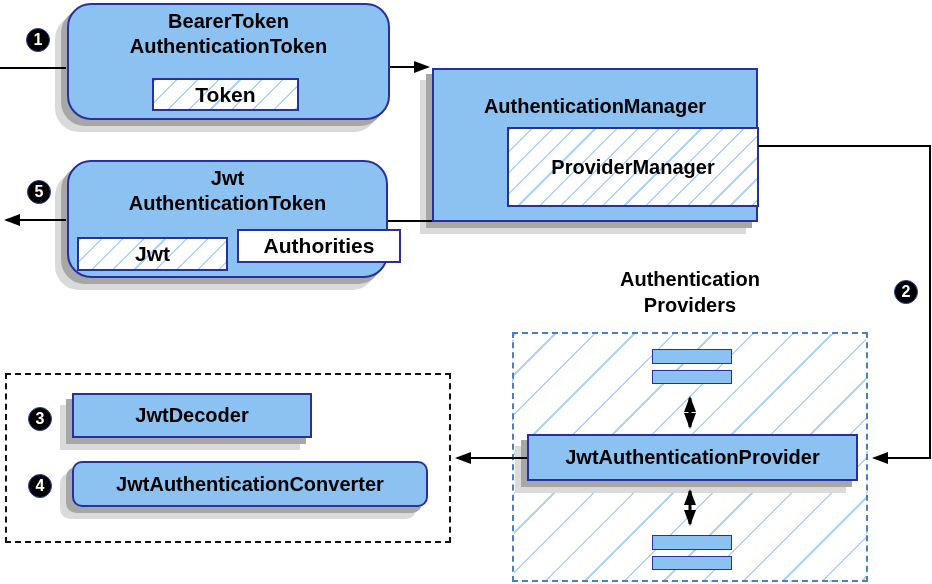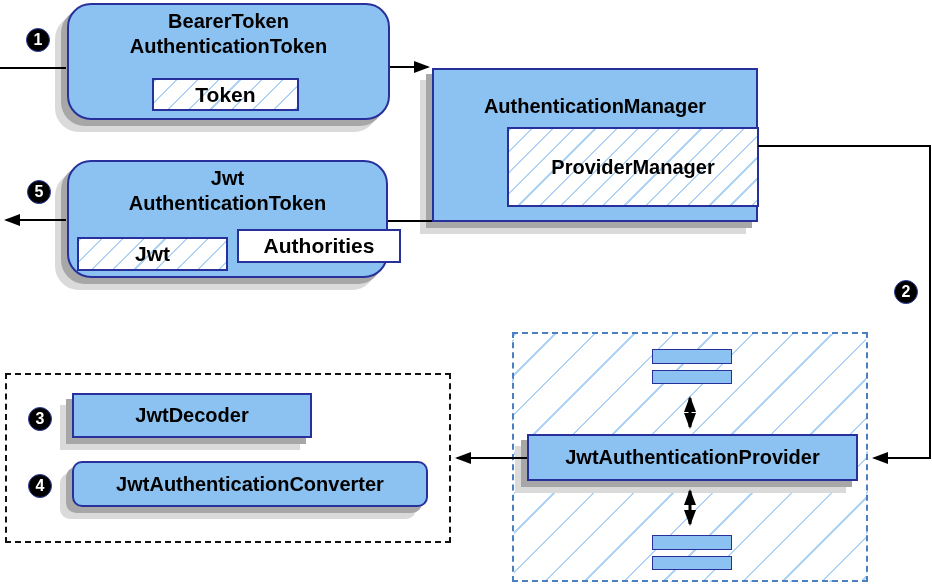--- a/index.html
+++ b/index.html
@@ -100,20 +100,24 @@
 </style>
 </head>
 <body>
 
 <div class="canvas">
 
   <div class="dashed-black" style="left:5px; top:373px; width:446px; height:170px;"></div>
 
   <div class="dashed-blue" style="left:512px; top:332px; width:356px; height:250px;"></div>
 
+  <div class="group-heading" style="left:560px; top:266px; width:260px;">
+    <div>Authentication</div>
+    <div>Providers</div>
+  </div>
 
   <div class="bar" style="left:652px; top:349px;"></div>
   <div class="bar" style="left:652px; top:370px; height:14px;"></div>
   <div class="bar" style="left:652px; top:535px;"></div>
   <div class="bar" style="left:652px; top:556px; height:14px;"></div>
 
   <div class="node rounded" style="left:67px; top:3px; width:323px; height:117px;">
     <div class="node-title">
       <div>BearerToken</div>
       <div>AuthenticationToken</div>

